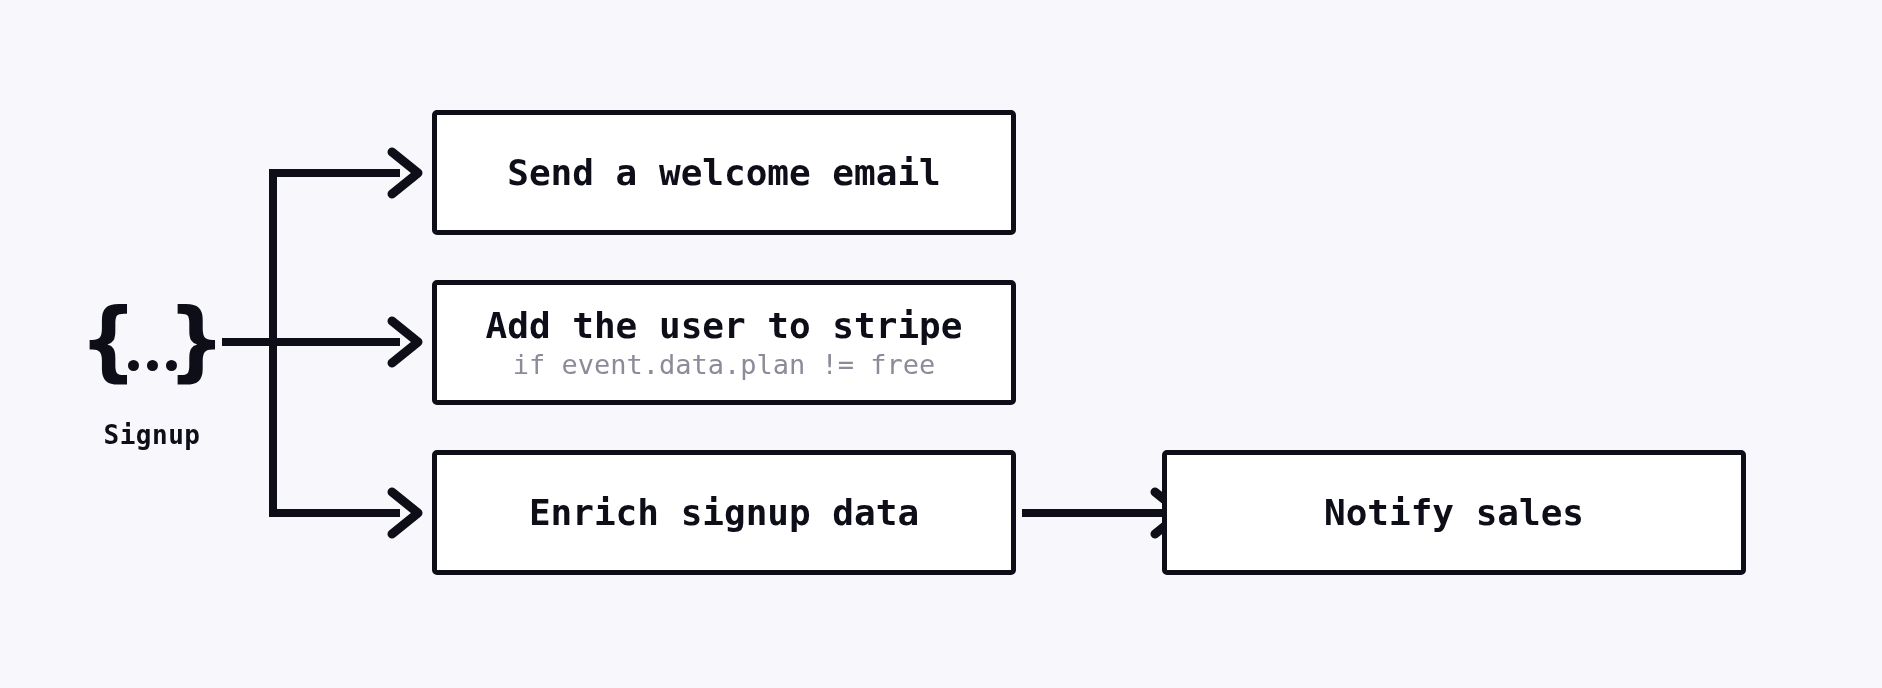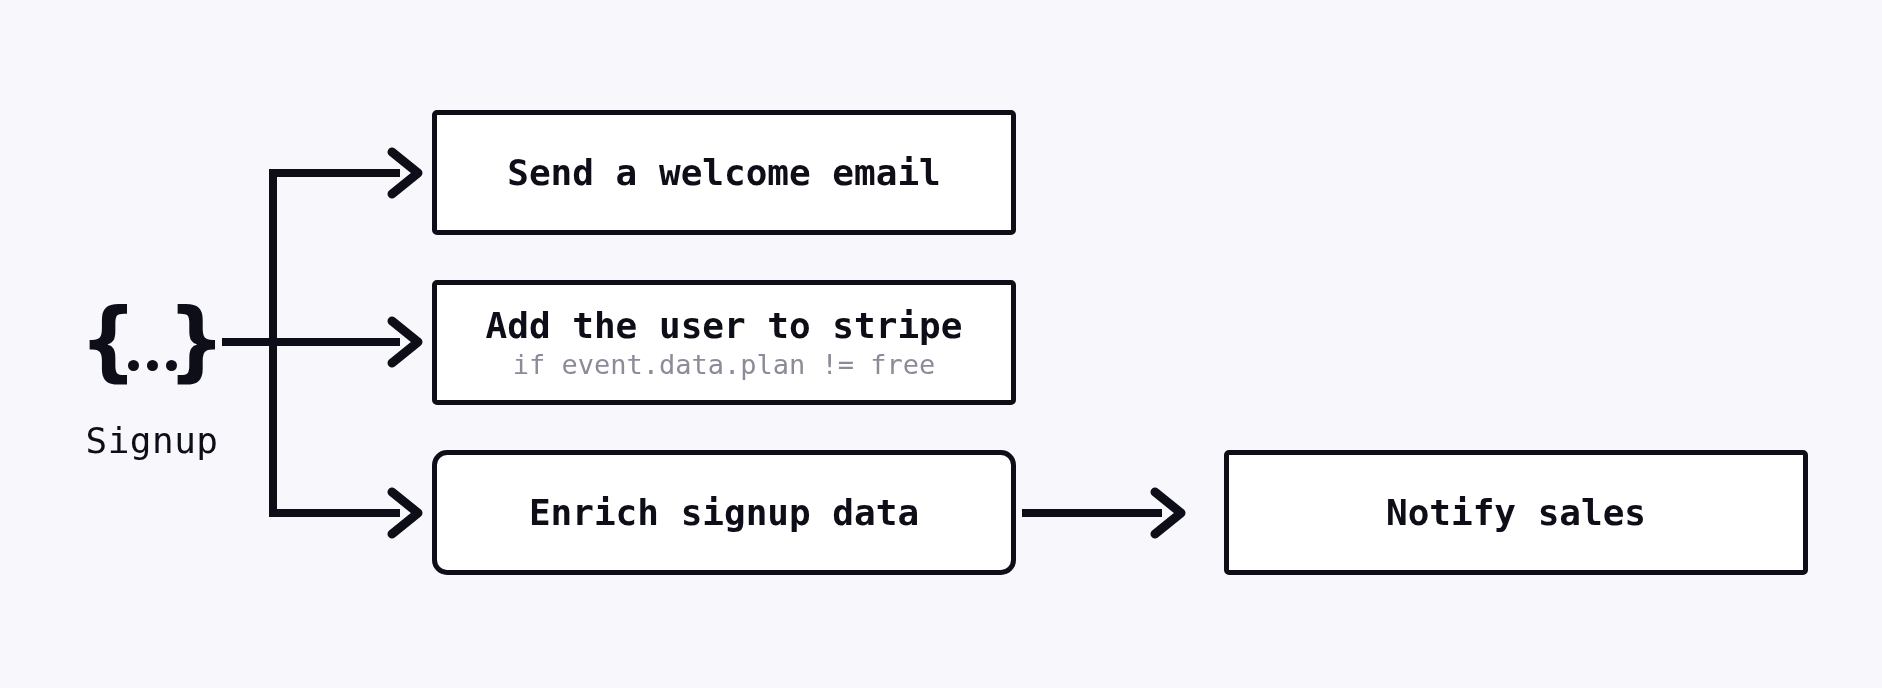--- a/index.html
+++ b/index.html
@@ -51,21 +51,21 @@
   .brace{
     font-family:"DejaVu Sans","Liberation Sans",sans-serif;
     font-weight:800;font-size:88px;line-height:1;
     margin:0 -7px;
     transform:scaleX(0.92);
   }
   .dots{display:flex;gap:8px;margin:50px -5px 0;}
   .dots i{display:block;width:11px;height:11px;border-radius:50%;background:var(--ink);}
   .trigger-label{
     margin-top:30px;
-    font-size:36px;font-weight:normal;color:var(--ink);
+    font-size:26px;font-weight:bold;color:var(--ink);
     letter-spacing:0.5px;
   }
 </style>
 </head>
 <body>
 
 <div class="canvas">
 
   <svg class="arrows" viewBox="0 0 1882 688" aria-hidden="true">
     <path class="ln" d="M 400 173 L 273 173 L 273 513 L 400 513"></path>
@@ -92,21 +92,21 @@
 
   <div class="step" style="left:432px;top:110px;">
     <div class="title">Send a welcome email</div>
   </div>
 
   <div class="step" style="left:432px;top:280px;">
     <div class="title">Add the user to stripe</div>
     <div class="cond">if event.data.plan != free</div>
   </div>
 
-  <div class="step" style="left:432px;top:450px;border-radius:15px;">
+  <div class="step" style="left:432px;top:450px;">
     <div class="title">Enrich signup data</div>
   </div>
 
-  <div class="step" style="left:1224px;top:450px;text-align:center;">
+  <div class="step" style="left:1162px;top:450px;text-align:center;">
     <div class="title">Notify sales</div>
   </div>
 
 </div>
 
 </body></html>

